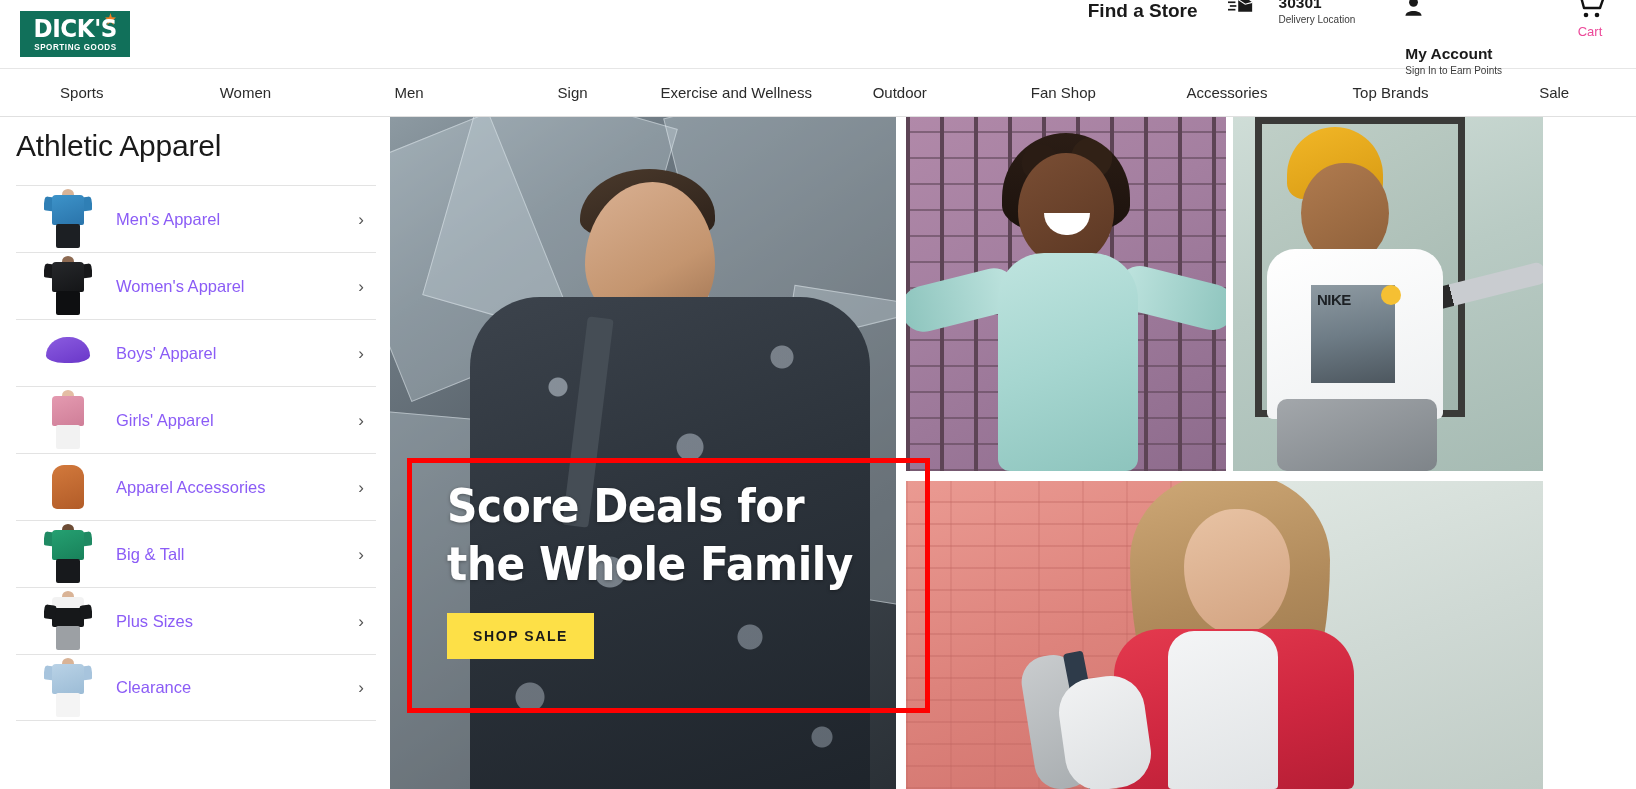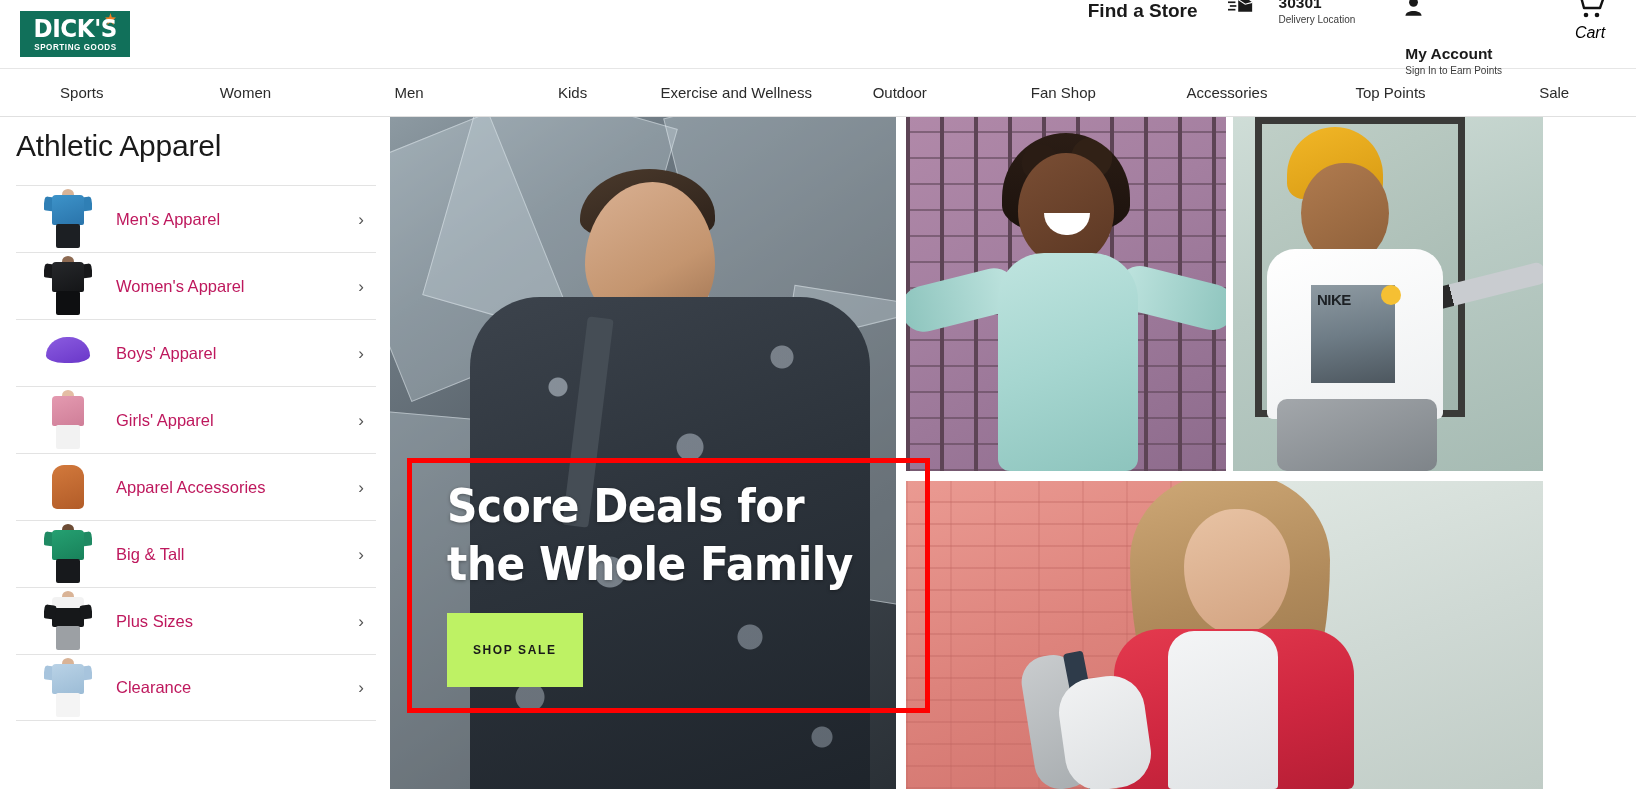--- a/index.html
+++ b/index.html
@@ -95,21 +95,21 @@
     display: flex; flex-direction: column; align-items: center;
     width: 56px;
   }
   .cart-badge {
     position: absolute; top: -11px; right: 8px;
     background: #e0772c; color: #fff;
     width: 17px; height: 17px; border-radius: 50%;
     font-size: 10px; font-weight: bold;
     display: flex; align-items: center; justify-content: center;
   }
-  .cart-label { font-size: 16px; color: #000000; margin-top: 1px; font-style: italic; }
+  .cart-label { font-size: 13px; color: #ec4899; margin-top: 1px; }
 
   
   .nav {
     height: 49px;
     border-top: 1px solid #e6e6e6;
     border-bottom: 1px solid #e0e0e0;
     display: flex; align-items: center;
     background: #fff;
   }
   .nav-item {
@@ -163,21 +163,21 @@
     width: 48px; height: 60px;
     flex: 0 0 48px;
     margin-left: 28px;
     background: #fff;
     position: relative;
     overflow: hidden;
   }
   .cat-label {
     margin-left: 24px;
     font-size: 16.5px;
-    color: #be185d;
+    color: #8b5cf6;
   }
   .chev {
     margin-left: auto; margin-right: 12px;
     color: #555; font-size: 17px;
     line-height: 1;
   }
 
   
   .t-shirt { position:absolute; left:8px; top:6px; width:32px; height:30px; border-radius:4px 4px 2px 2px; }
   .t-sleeveL { position:absolute; left:0px; top:8px; width:12px; height:14px; border-radius:3px; transform: rotate(8deg); }
@@ -395,26 +395,26 @@
     color: #ffffff;
     font-size: 16.5px;
     font-weight: bold;
     margin-top: 11px;
     text-shadow: 0 1px 3px rgba(0,0,0,0.45);
     white-space: nowrap;
   }
   .hero-btn {
     display: inline-block;
     margin-top: 20px;
-    background: #bef264;
+    background: #fde047;
     color: #1a1a1a;
-    font-size: 12px;
+    font-size: 14px;
     font-weight: bold;
     letter-spacing: 1.6px;
-    padding: 30px 26px;
+    padding: 15px 26px;
     border: none;
     cursor: pointer;
   }
 
   
   .annot-box {
     position: absolute;
     left: 17px; top: 341px;
     width: 523px; height: 255px;
     border: 5px solid #ff0000;
@@ -479,26 +479,26 @@
       <span class="cart-label">Cart</span>
     </div>
 
   </div>
 </div>
 
 <div class="nav">
   <div class="nav-item">Sports</div>
   <div class="nav-item">Women</div>
   <div class="nav-item">Men</div>
-  <div class="nav-item">Kids</div>
+  <div class="nav-item">Sign</div>
   <div class="nav-item">Exercise and Wellness</div>
   <div class="nav-item">Outdoor</div>
   <div class="nav-item">Fan Shop</div>
   <div class="nav-item">Accessories</div>
-  <div class="nav-item">Top Points</div>
+  <div class="nav-item">Top Brands</div>
   <div class="nav-item">Sale</div>
 </div>
 
 <div class="body">
 
   <div class="sidebar">
 
 
     <h1 class="page-title">Athletic Apparel</h1>
 

